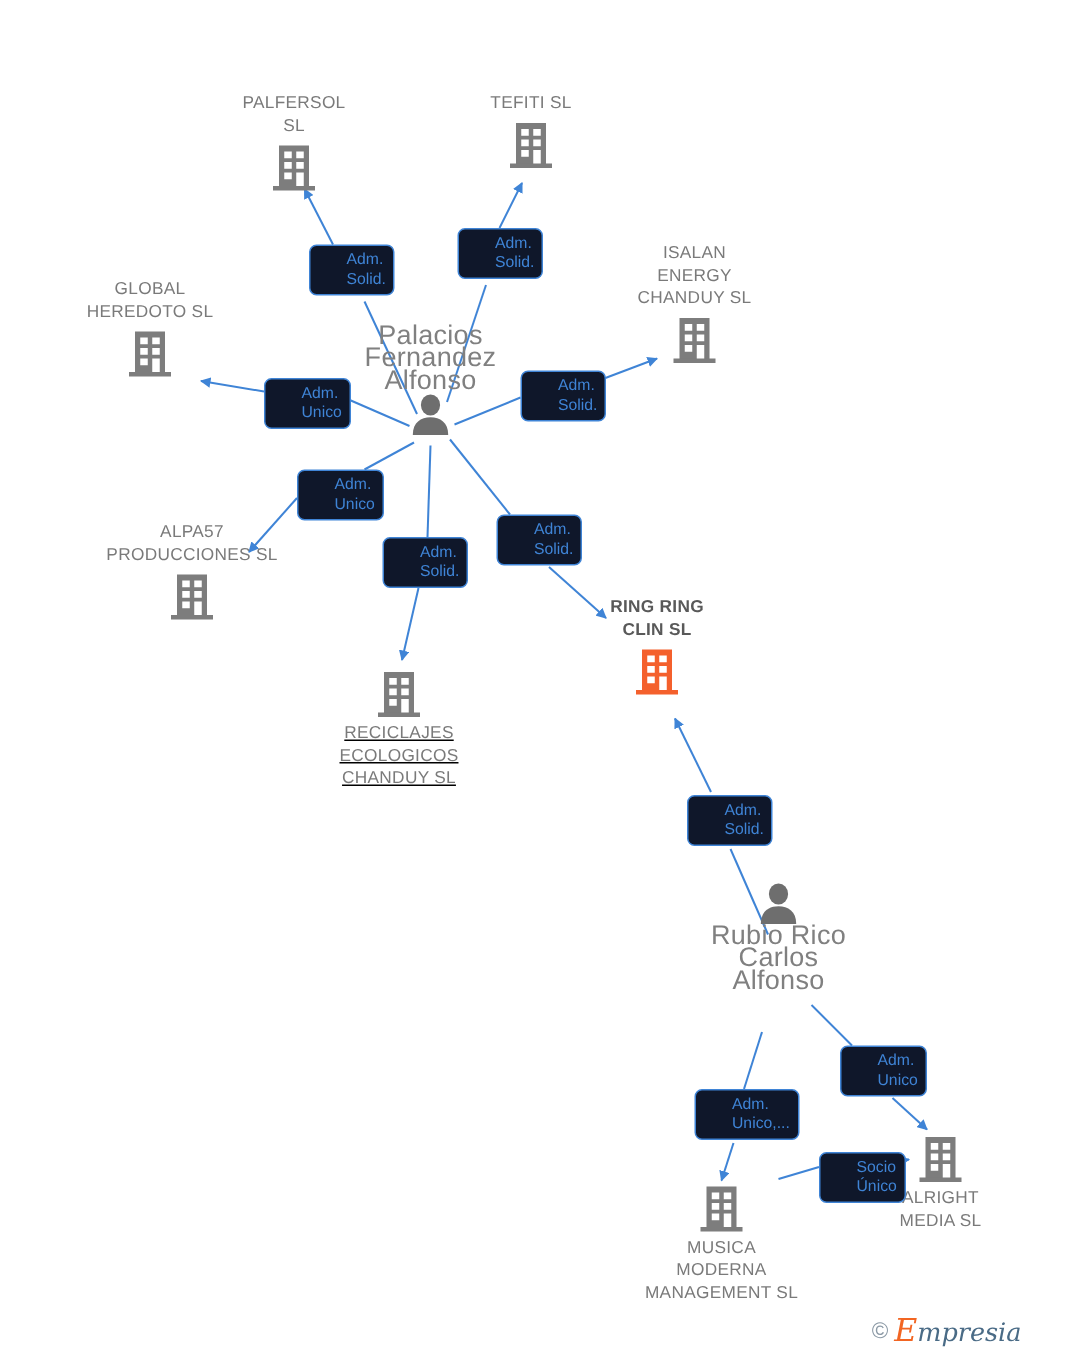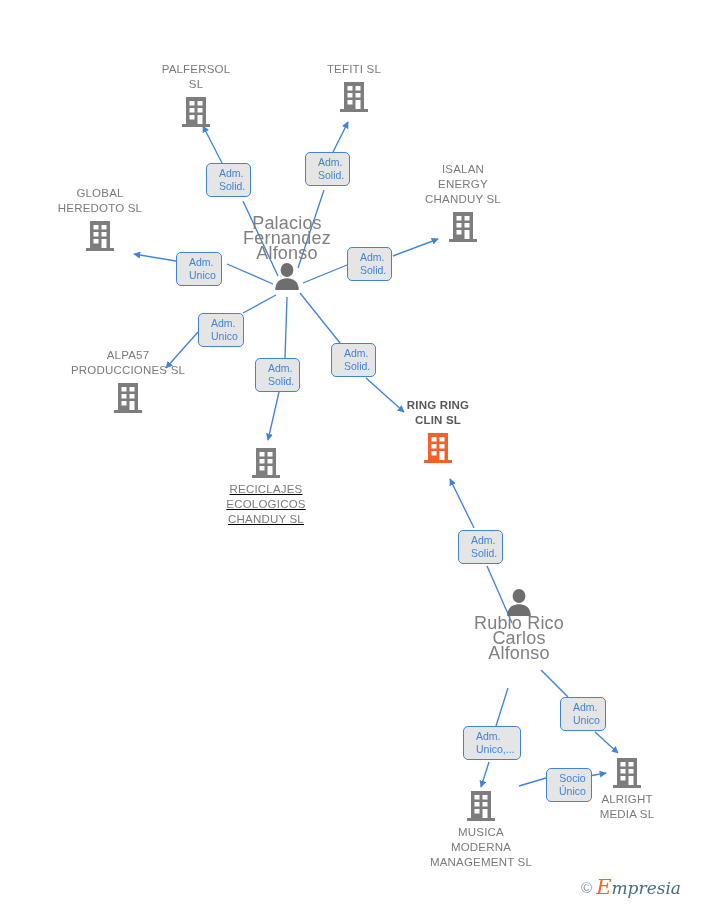--- a/index.html
+++ b/index.html
@@ -53,25 +53,25 @@
   .node.highlight .label {
     color: #595959;
     font-weight: bold;
     font-size: 11.5px;
   }
   .edge-label {
     position: absolute;
     box-sizing: border-box;
     border: 1.3px solid #3f84d6;
     border-radius: 5px;
-    background: #e5e5e5;
+    background: #0f172a;
     color: #3f84d6;
     font-size: 10.5px;
     line-height: 13px;
-    padding: 3px 5px 3px 12px;
+    padding: 3px 5px 3px 24px;
     text-align: left;
     white-space: pre-line;
     z-index: 5;
   }
   #watermark {
     position: absolute;
     right: 8px;
     bottom: 6px;
     display: flex;
     align-items: center;
@@ -351,21 +351,21 @@
   <div class="edge-label" style="left:255px; top:358px;">Adm.
 Solid.</div>
   <div class="edge-label" style="left:331px; top:343px;">Adm.
 Solid.</div>
   <div class="edge-label" style="left:458px; top:530px;">Adm.
 Solid.</div>
   <div class="edge-label" style="left:463px; top:726px;">Adm.
 Unico,...</div>
   <div class="edge-label" style="left:560px; top:697px;">Adm.
 Unico</div>
-  <div class="edge-label" style="left:546px; top:768px;text-align:center;">Socio
+  <div class="edge-label" style="left:546px; top:768px;">Socio
 Único</div>
 
   <div id="watermark">
     <span class="copy">©</span>
     <span class="brand"><span class="cap">E</span><span>mpresia</span></span>
   </div>
 
 </div>
 
 </body></html>

